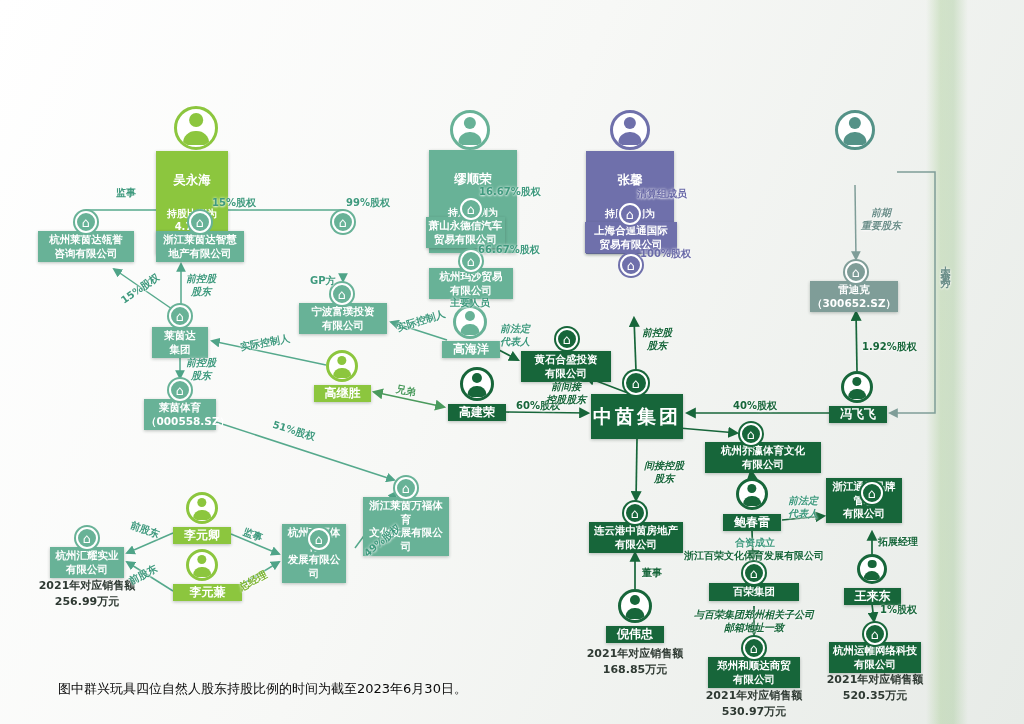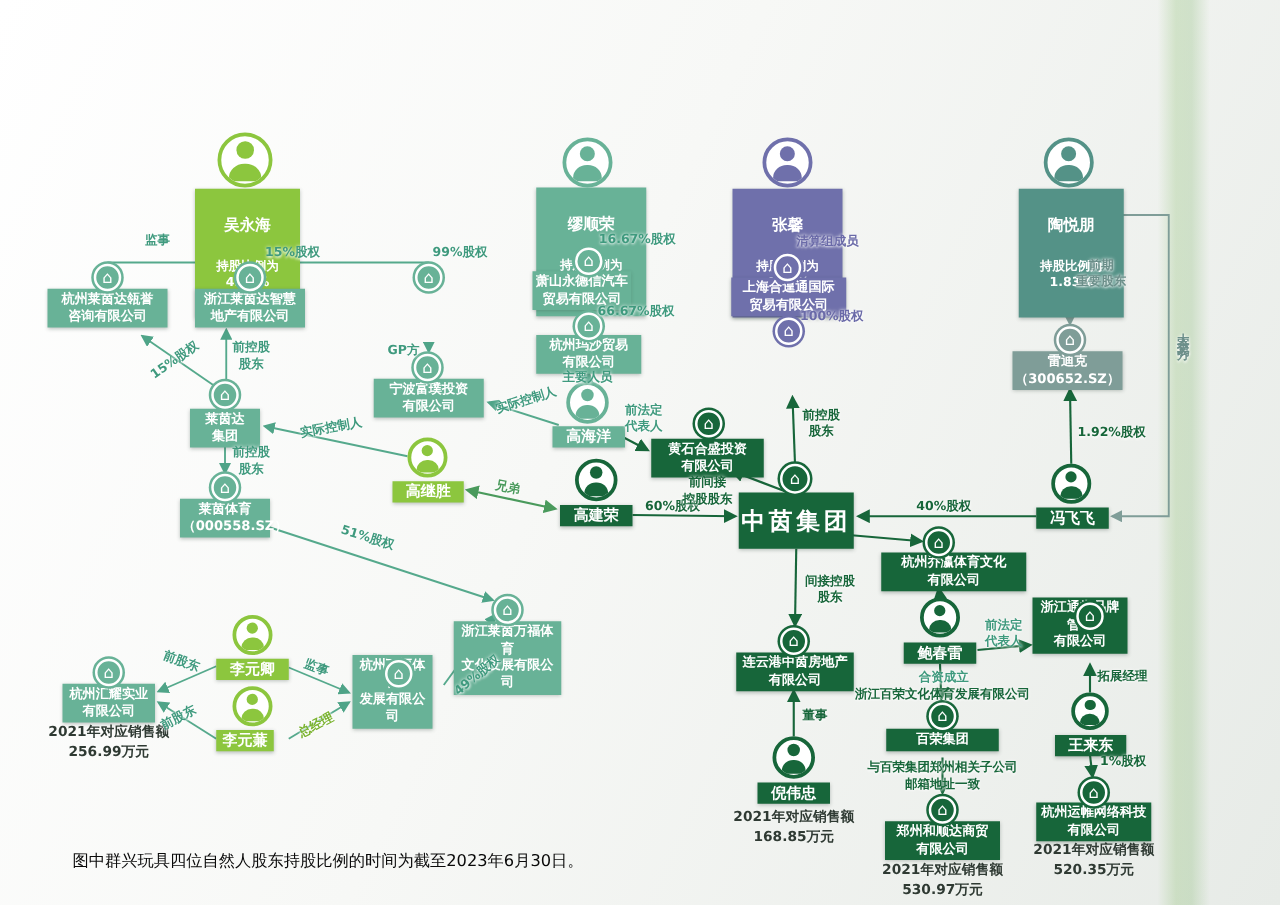--- a/index.html
+++ b/index.html
@@ -40,21 +40,21 @@
   .picon::after{content:"";position:absolute;left:50%;bottom:5%;width:68%;height:38%;
     transform:translateX(-50%);background:var(--c);
     border-radius:48% 48% 10% 10% / 80% 80% 12% 12%;}
   .elbl{position:absolute;z-index:4;font-size:10px;font-weight:600;line-height:1.3;
     white-space:pre-line;text-shadow:0 0 3px rgba(255,255,255,.85),0 1px 2px rgba(255,255,255,.7);}
   .t-teal{color:#3f9a7e;} .t-dark{color:#17663a;} .t-purple{color:#6a6aa8;}
   .t-gray{color:#6c8f8a;} .t-bright{color:#7ab32e;} .t-mid{color:#4a9a5c;}
   .note{position:absolute;z-index:4;font-size:11px;font-weight:600;color:#2f3a33;
     text-align:center;white-space:pre-line;line-height:1.45;}
   .vert{writing-mode:vertical-rl;letter-spacing:3px;}
-  .ctr{text-align:center;}
+  .ctr{text-align:center;font-style:italic;}
 </style>
 </head>
 <body>
 
 <div class="stage">
 
   <div class="strip"></div>
 
   <svg class="wires" width="1024" height="724" viewBox="0 0 1024 724">
     <defs>
@@ -152,35 +152,31 @@
   <div class="cicon ci-dark" style="left:624px;top:502px">⌂</div>
   <div class="cicon ci-teal" style="left:395px;top:477px">⌂</div>
   <div class="cicon ci-teal" style="left:308px;top:528px">⌂</div>
   <div class="cicon ci-teal" style="left:76px;top:527px">⌂</div>
   <div class="cicon ci-dark" style="left:740px;top:423px">⌂</div>
   <div class="cicon ci-dark" style="left:861px;top:482px">⌂</div>
   <div class="cicon ci-dark" style="left:743px;top:562px">⌂</div>
   <div class="cicon ci-dark" style="left:743px;top:637px">⌂</div>
   <div class="cicon ci-dark" style="left:864px;top:623px">⌂</div>
 
-  <div class="node sh bg-bright" style="left:156px;top:151px;width:84px">
+  <div class="node sh bg-bright" style="left:156px;top:151px;width:72px">
     <div class="nm">吴永海</div>
     <div class="sub">持股比例为4.79%</div>
   </div>
   <div class="node sh bg-teal" style="left:429px;top:150px;width:88px">
     <div class="nm">缪顺荣</div>
     <div class="sub">持股比例为1.61%</div>
   </div>
   <div class="node sh bg-purple" style="left:586px;top:151px;width:88px">
     <div class="nm">张馨</div>
     <div class="sub">持股比例为4.65%</div>
-  </div>
-  <div class="node sh bg-tealgray" style="left:815px;top:151px;width:84px">
-    <div class="nm">陶悦朋</div>
-    <div class="sub">持股比例为1.83%</div>
   </div>
 
   <div class="node co bg-teal" style="left:38px;top:231px;width:96px">杭州莱茵达瓴誉
 咨询有限公司</div>
   <div class="node co bg-teal" style="left:156px;top:231px;width:88px">浙江莱茵达智慧
 地产有限公司</div>
   <div class="node co bg-teal" style="left:299px;top:303px;width:88px">宁波富璞投资
 有限公司</div>
   <div class="node co bg-teal" style="left:426px;top:217px;width:79px">萧山永德信汽车
 贸易有限公司</div>
@@ -202,21 +198,21 @@
   <div class="node big bg-dark" style="left:591px;top:394px;width:92px;height:45px">中茵集团</div>
   <div class="node plabel bg-dark" style="left:829px;top:406px;width:58px">冯飞飞</div>
   <div class="node co bg-dark" style="left:589px;top:522px;width:94px">连云港中茵房地产
 有限公司</div>
   <div class="node plabel bg-dark" style="left:606px;top:626px;width:58px">倪伟忠</div>
   <div class="node co bg-teal" style="left:363px;top:497px;width:86px">浙江莱茵万福体育
 文化发展有限公司</div>
   <div class="node co bg-teal" style="left:282px;top:524px;width:64px">杭州万福体育
 发展有限公司</div>
   <div class="node plabel bg-bright" style="left:173px;top:527px;width:58px">李元卿</div>
-  <div class="node plabel bg-bright" style="left:173px;top:584px;width:46px">李元蒹</div>
+  <div class="node plabel bg-bright" style="left:173px;top:584px;width:69px">李元蒹</div>
   <div class="node co bg-teal" style="left:50px;top:547px;width:74px">杭州汇耀实业
 有限公司</div>
   <div class="node co bg-dark" style="left:705px;top:442px;width:116px">杭州乔瀛体育文化
 有限公司</div>
   <div class="node plabel bg-dark" style="left:723px;top:514px;width:58px">鲍春雷</div>
   <div class="node co bg-dark" style="left:826px;top:478px;width:76px">浙江通堂品牌管理
 有限公司</div>
   <div class="node co bg-dark" style="left:709px;top:583px;width:90px">百荣集团</div>
   <div class="node co bg-dark" style="left:708px;top:657px;width:92px">郑州和顺达商贸
 有限公司</div>

